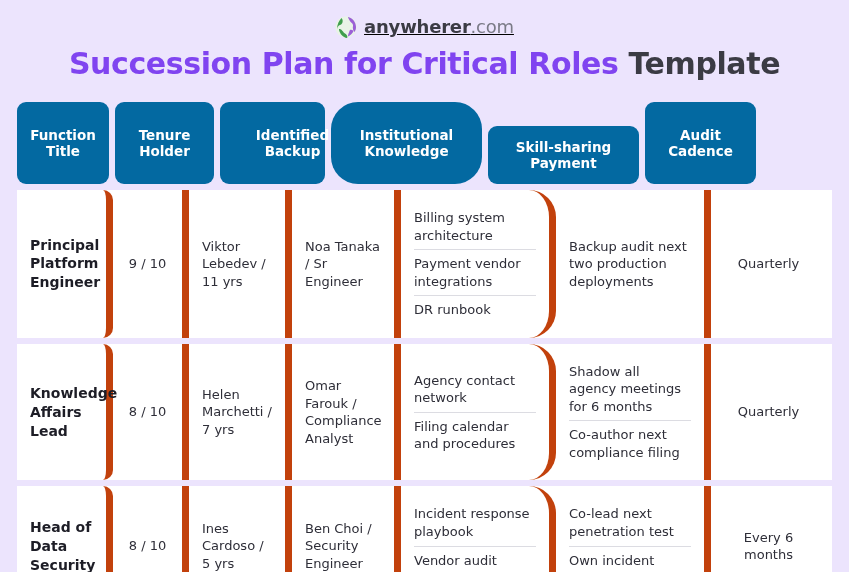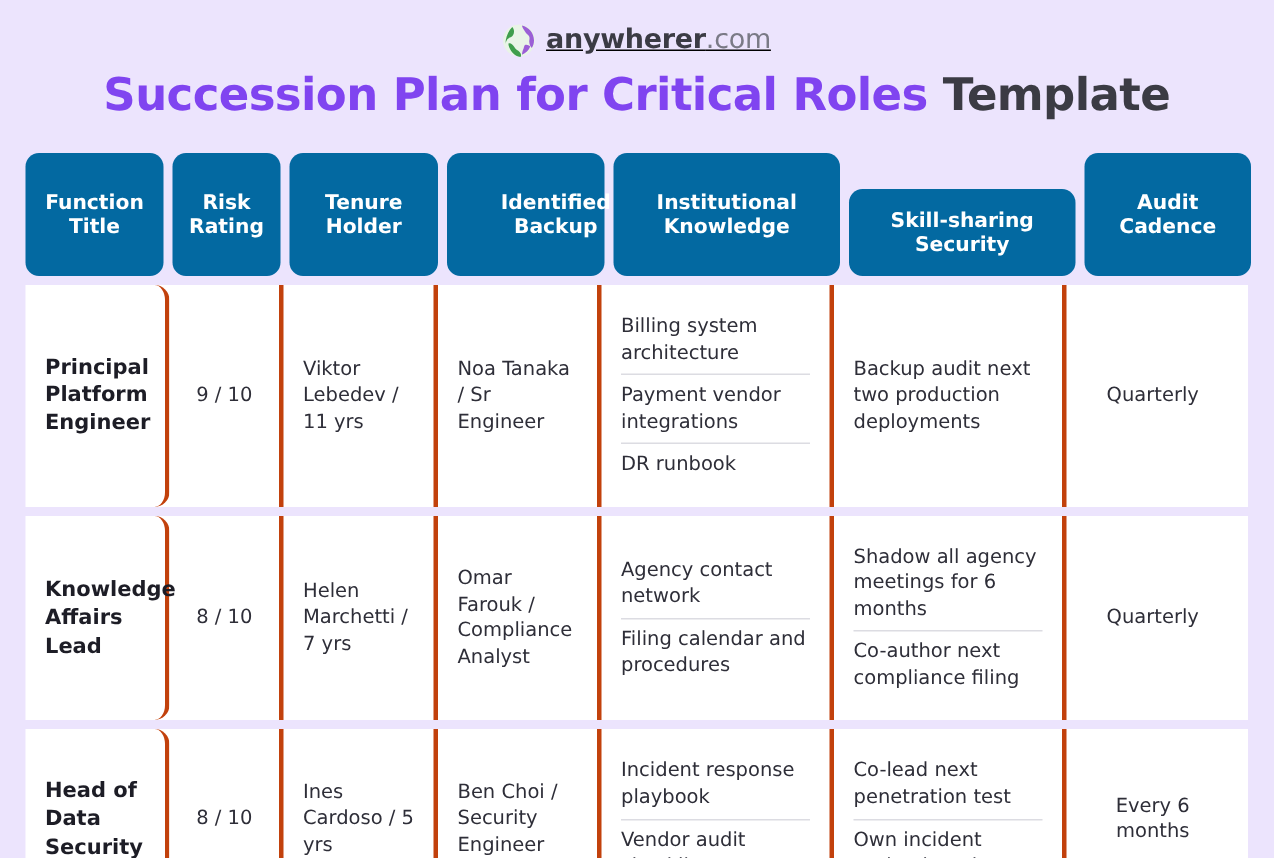--- a/index.html
+++ b/index.html
@@ -96,21 +96,21 @@
     border-top-left-radius: 14px;
     border-top-right-radius: 14px;
   }
   .trow:last-of-type {
     margin-bottom: 0;
     border-bottom-left-radius: 14px;
     border-bottom-right-radius: 14px;
   }
   .td {
     box-sizing: border-box;
-    border-right: 3px solid #c2410c;
+    border-right: 7px solid #c2410c;
     padding: 14px 13px;
     display: flex;
     flex-direction: column;
     justify-content: center;
     font-size: 13px;
     color: #2e2e38;
     line-height: 1.35;
   }
   .td:last-child { border-right: none; }
 
@@ -123,21 +123,21 @@
   .td.center {
     align-items: center;
     text-align: center;
   }
 
   
   .c0 { width: 96px;  flex: 0 0 96px; }
   .c1 { width: 76px;  flex: 0 0 76px; }
   .c2 { width: 103px; flex: 0 0 103px; }
   .c3 { width: 109px; flex: 0 0 109px; }
-  .c4 { width: 155px; flex: 0 0 155px; }
+  .c4 { width: 155px; flex: 0 0 155px; border-radius: 27px; }
   .c5 { width: 155px; flex: 0 0 155px; }
   .c6 { width: 115px; flex: 0 0 115px; }
 
   
   .thead .c0 { width: 92px;  flex: 0 0 92px; }
   .thead .c1 { width: 72px;  flex: 0 0 72px; }
   .thead .c2 { width: 99px;  flex: 0 0 99px; }
   .thead .c3 { width: 105px; flex: 0 0 105px; padding-left: 44px; }
   .thead .c4 { width: 151px; flex: 0 0 151px; }
   .thead .c5 { width: 151px; flex: 0 0 151px; margin-top: 24px; }
@@ -176,26 +176,20 @@
 
 <div class="table-wrap">
 
   <div class="thead">
     <div class="th c0">
       <div>
         <span>Function</span>
         <span>Title</span>
       </div>
     </div>
-    <div class="th c1">
-      <div>
-        <span>Risk</span>
-        <span>Rating</span>
-      </div>
-    </div>
     <div class="th c2">
       <div>
         <span>Tenure</span>
         <span>Holder</span>
       </div>
     </div>
     <div class="th c3">
       <div>
         <span>Identified</span>
         <span>Backup</span>
@@ -203,21 +197,21 @@
     </div>
     <div class="th c4">
       <div>
         <span>Institutional</span>
         <span>Knowledge</span>
       </div>
     </div>
     <div class="th c5">
       <div>
         <span>Skill-sharing</span>
-        <span>Security</span>
+        <span>Payment</span>
       </div>
     </div>
     <div class="th c6">
       <div>
         <span>Audit</span>
         <span>Cadence</span>
       </div>
     </div>
   </div>
 

